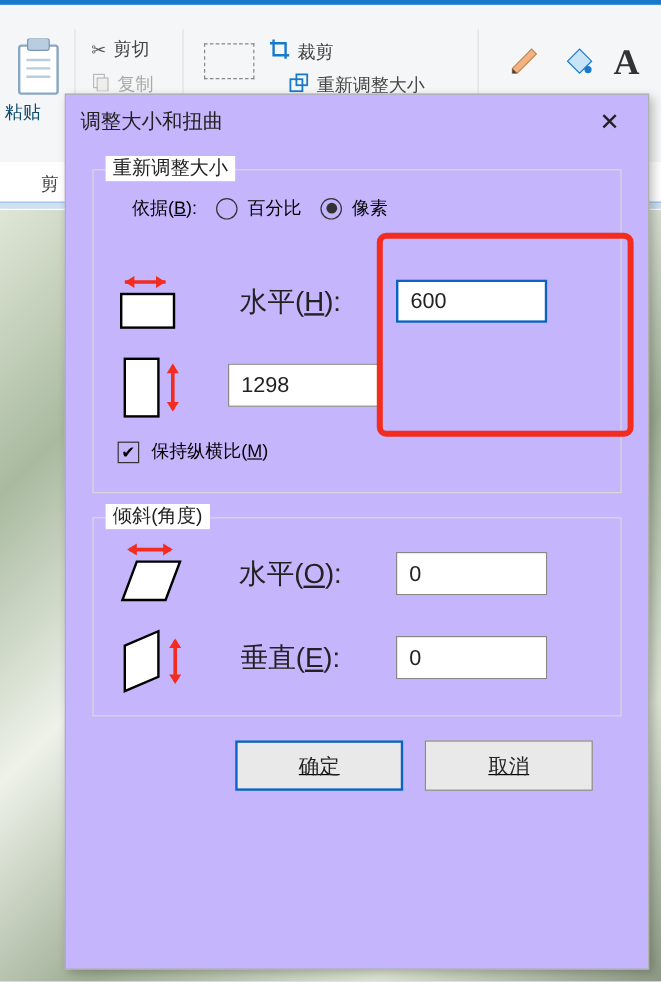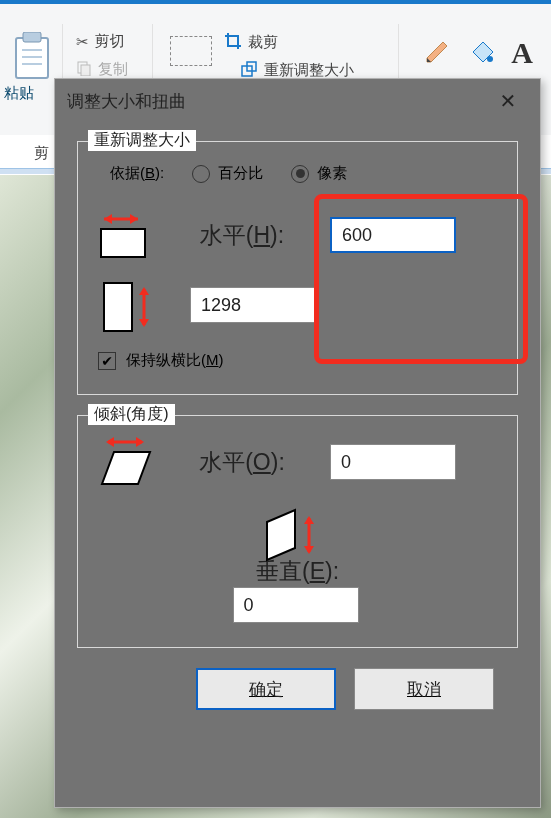--- a/index.html
+++ b/index.html
@@ -94,21 +94,21 @@
       background: #cfe0f2;
       border-top: 1px solid #9ec3e6;
     }
     
     .dialog {
       position: absolute;
       top: 78px;
       left: 54px;
       width: 487px;
       height: 730px;
-      background: #737373;
+      background: #c4b5fd;
       border: 1px solid #b0b0b0;
       box-shadow: 3px 3px 8px rgba(0,0,0,0.25);
     }
     .dialog-titlebar {
       height: 44px;
       display: flex;
       align-items: center;
       padding: 0 12px;
       font-size: 17px;
       color: #222;
@@ -140,26 +140,26 @@
       background: #fff;
       padding: 0 6px;
       font-size: 16px;
       color: #222;
     }
     .row {
       display: flex;
       align-items: center;
       margin-bottom: 22px;
     }
-    .row:last-child { margin-bottom: 0; flex-direction: column; }
+    .row:last-child { margin-bottom: 0; }
     .radio-row {
       display: flex;
       align-items: center;
-      gap: 28px;
-      margin-bottom: 28px;
+      gap: 16px;
+      margin-bottom: 44px;
       margin-left: 12px;
     }
     .radio {
       display: flex;
       align-items: center;
       gap: 8px;
       cursor: pointer;
     }
     .radio-circle {
       width: 18px; height: 18px;

